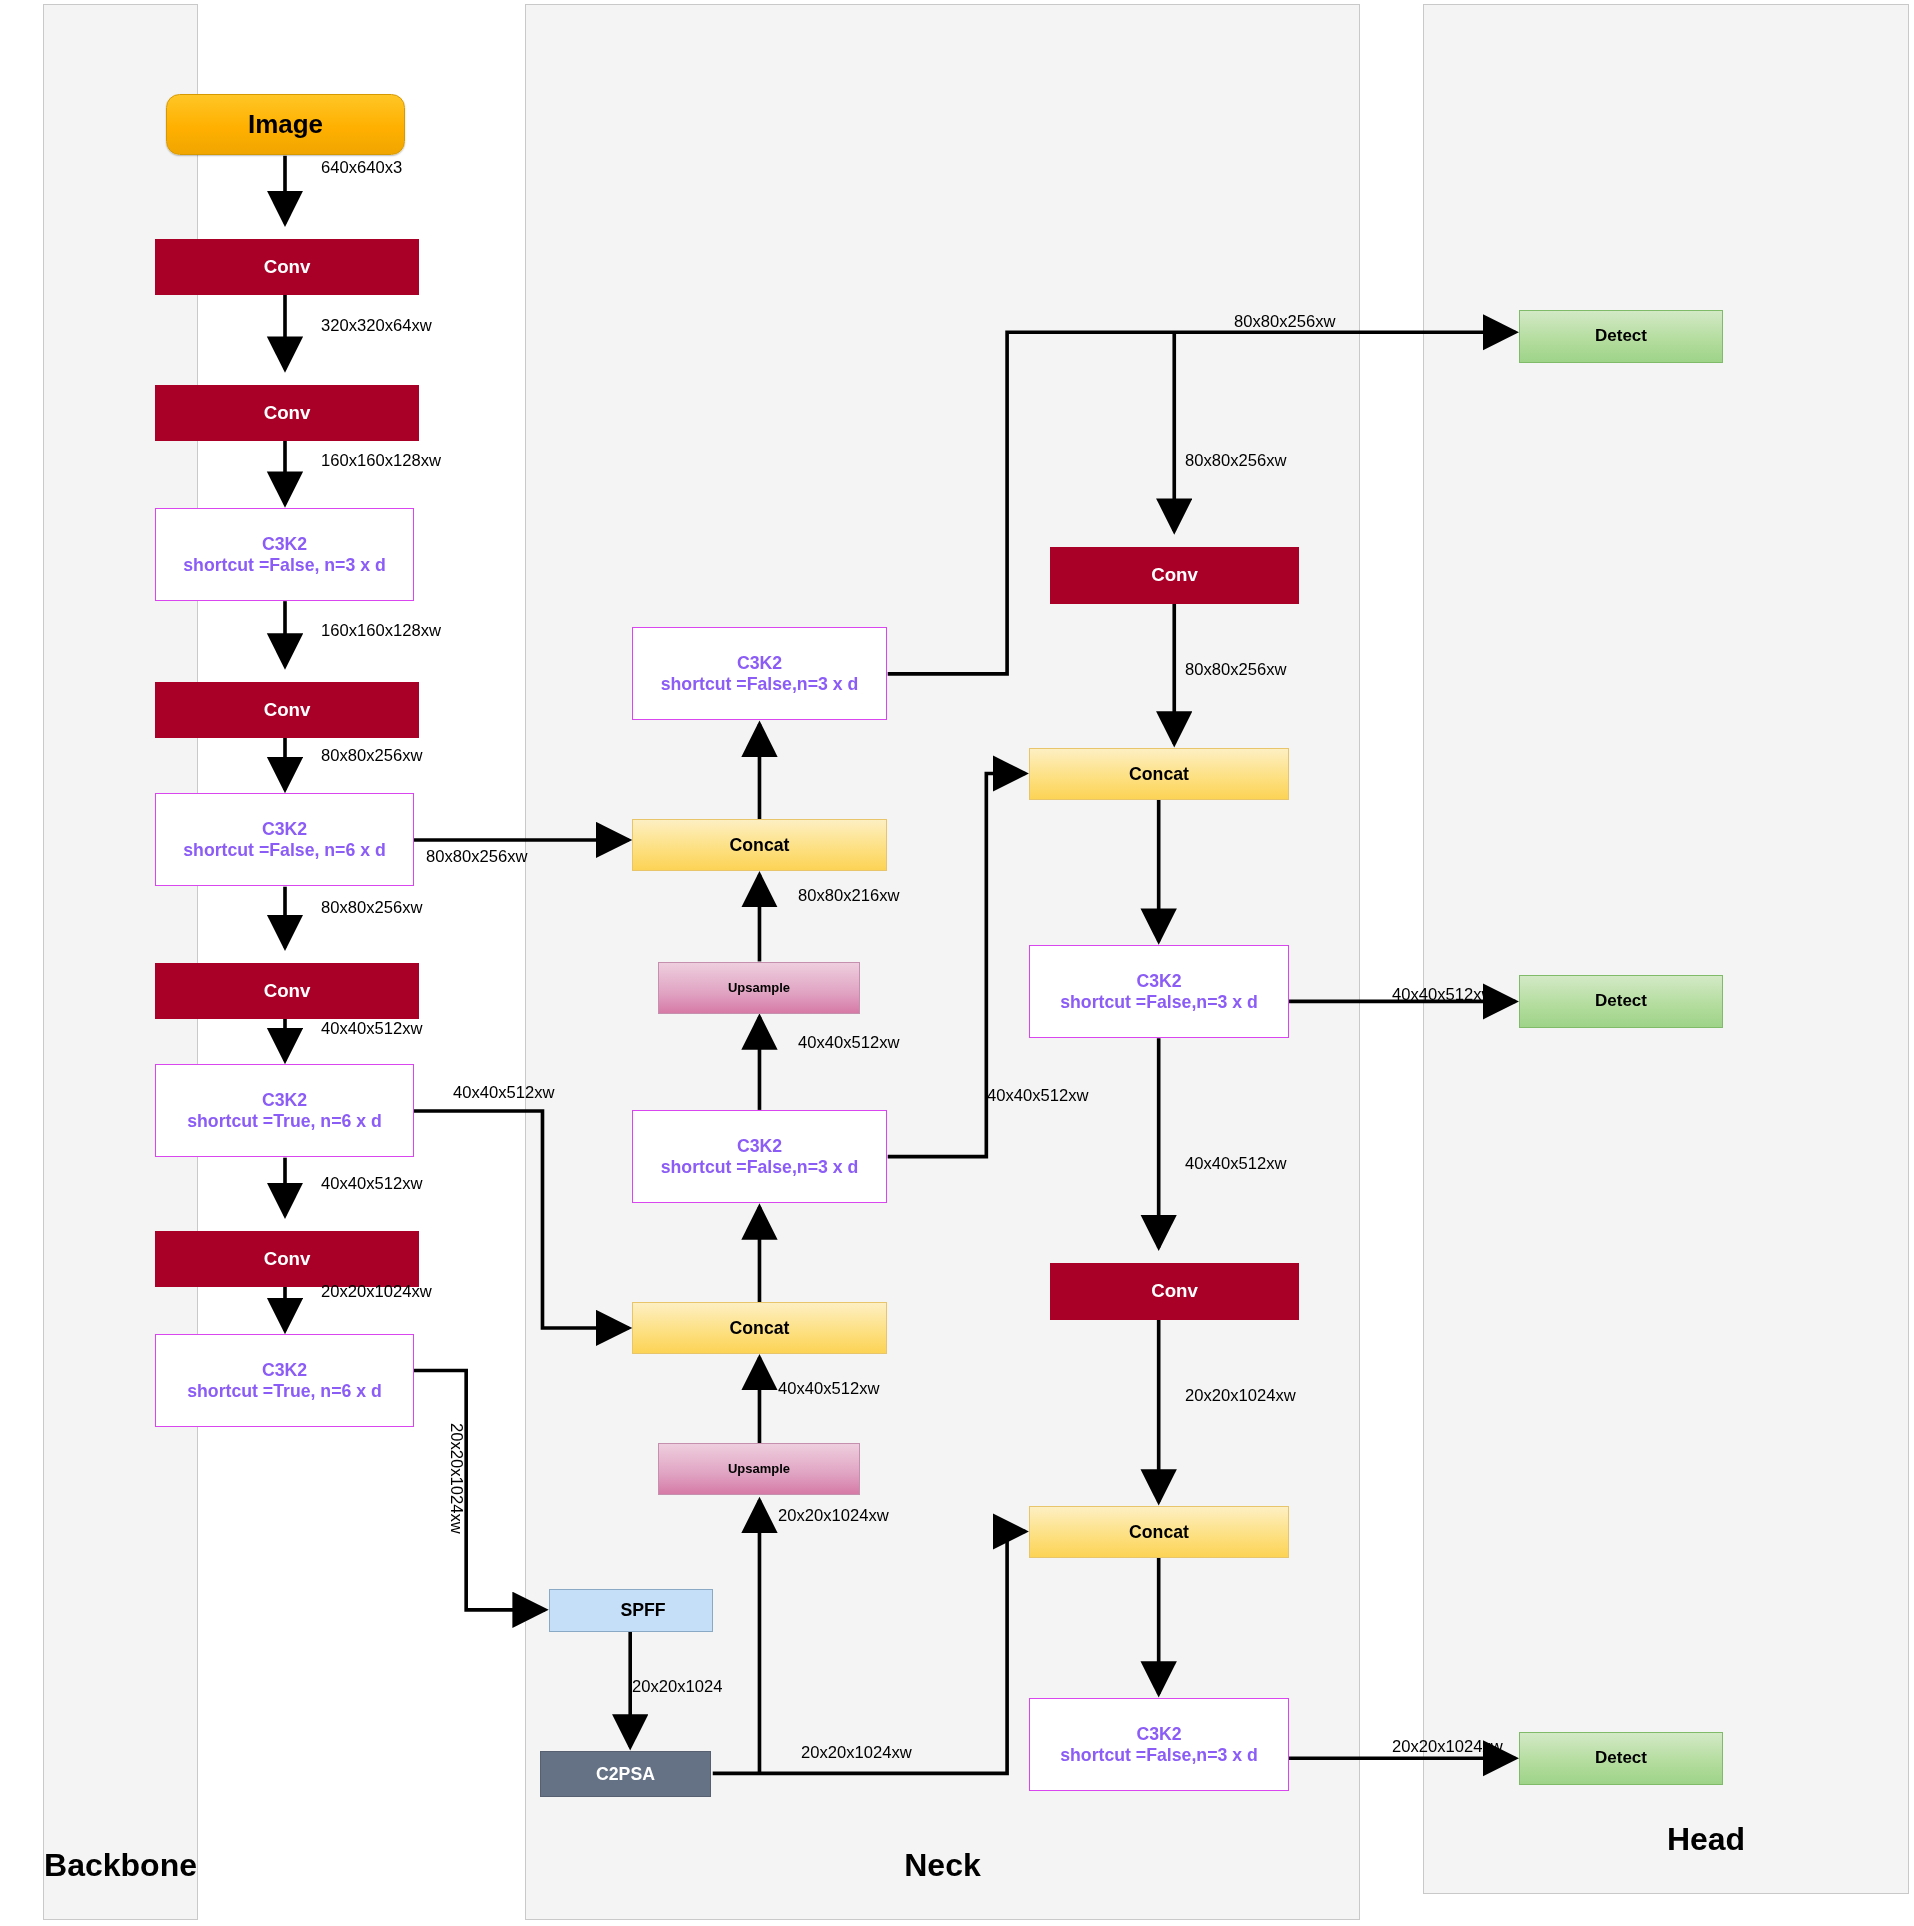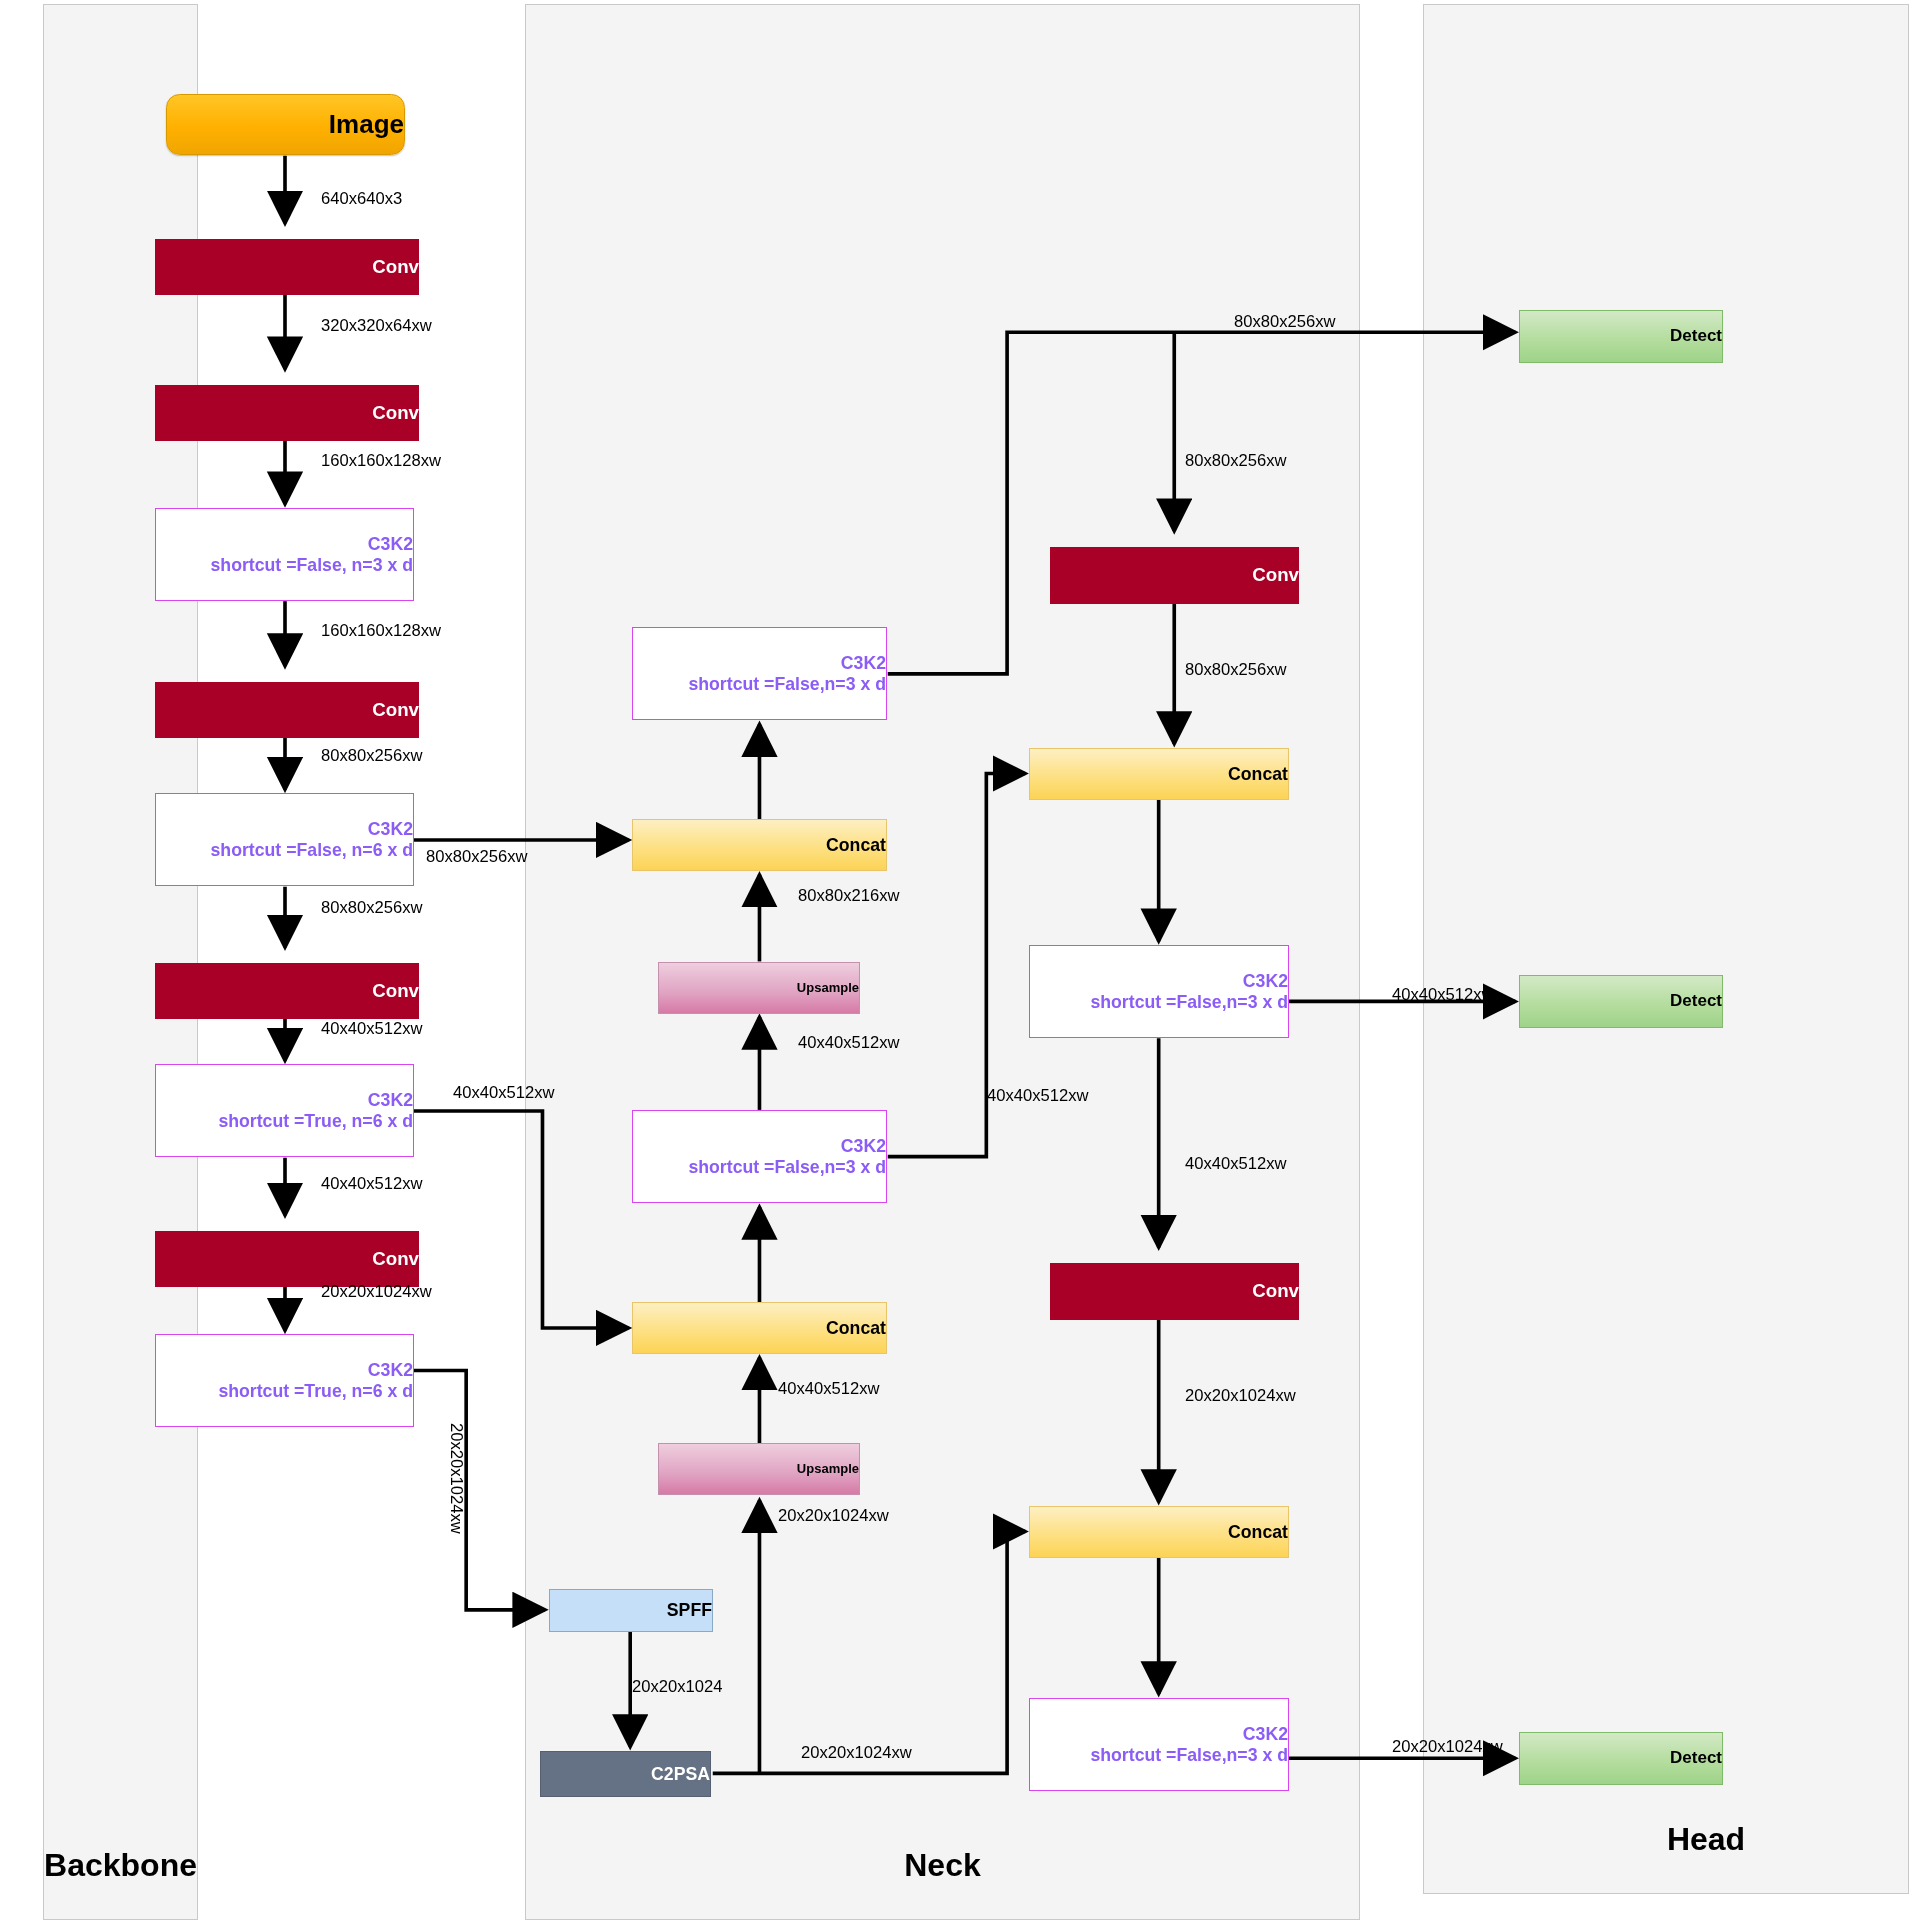--- a/index.html
+++ b/index.html
@@ -23,21 +23,21 @@
     font-weight:700;
     color:#000;
     text-align:center;
     white-space:nowrap;
   }
   
   .node{
     position:absolute;
     box-sizing:border-box;
     display:flex;
-    align-items:flex-end;
+    align-items:center;
     justify-content:center;
     flex-direction:column;
     text-align:center;
     font-weight:700;
     line-height:1.18;
     white-space:pre-line;
   }
   .n-image{
     background:linear-gradient(180deg,#ffc626 0%,#ffb000 55%,#f0a500 100%);
     border:1.6px solid #d79900;
@@ -210,21 +210,21 @@
       <div class="node n-c3k2" style="left: 1029px; top: 945px; width: 260px; height: 93px;"><div class="t1">C3K2</div><div class="t2">shortcut =False,n=3 x d</div></div>
       <div class="node n-conv" style="left: 1050px; top: 1251px; width: 249px; height: 57px;"><span>Conv</span></div>
       <div class="node n-concat" style="left: 1029px; top: 1506px; width: 260px; height: 52px;"><span>Concat</span></div>
       <div class="node n-c3k2" style="left: 1029px; top: 1698px; width: 260px; height: 93px;"><div class="t1">C3K2</div><div class="t2">shortcut =False,n=3 x d</div></div>
       <div class="node n-detect" style="left: 1519px; top: 310px; width: 204px; height: 53px;"><span>Detect</span></div>
       <div class="node n-detect" style="left: 1519px; top: 975px; width: 204px; height: 53px;"><span>Detect</span></div>
       <div class="node n-detect" style="left: 1519px; top: 1732px; width: 204px; height: 53px;"><span>Detect</span></div>
     </div>
 
   <div id="edge-labels">
-      <div class="elabel" style="left: 321px; top: 189px;">640x640x3</div>
+      <div class="elabel" style="left: 321px; top: 158px;">640x640x3</div>
       <div class="elabel" style="left: 321px; top: 316px;">320x320x64xw</div>
       <div class="elabel" style="left: 321px; top: 451px;">160x160x128xw</div>
       <div class="elabel" style="left: 321px; top: 621px;">160x160x128xw</div>
       <div class="elabel" style="left: 321px; top: 746px;">80x80x256xw</div>
       <div class="elabel" style="left: 321px; top: 898px;">80x80x256xw</div>
       <div class="elabel" style="left: 321px; top: 1019px;">40x40x512xw</div>
       <div class="elabel" style="left: 321px; top: 1174px;">40x40x512xw</div>
       <div class="elabel" style="left: 321px; top: 1282px;">20x20x1024xw</div>
       <div class="elabel" style="left: 426px; top: 847px;">80x80x256xw</div>
       <div class="elabel" style="left: 453px; top: 1083px;">40x40x512xw</div>

